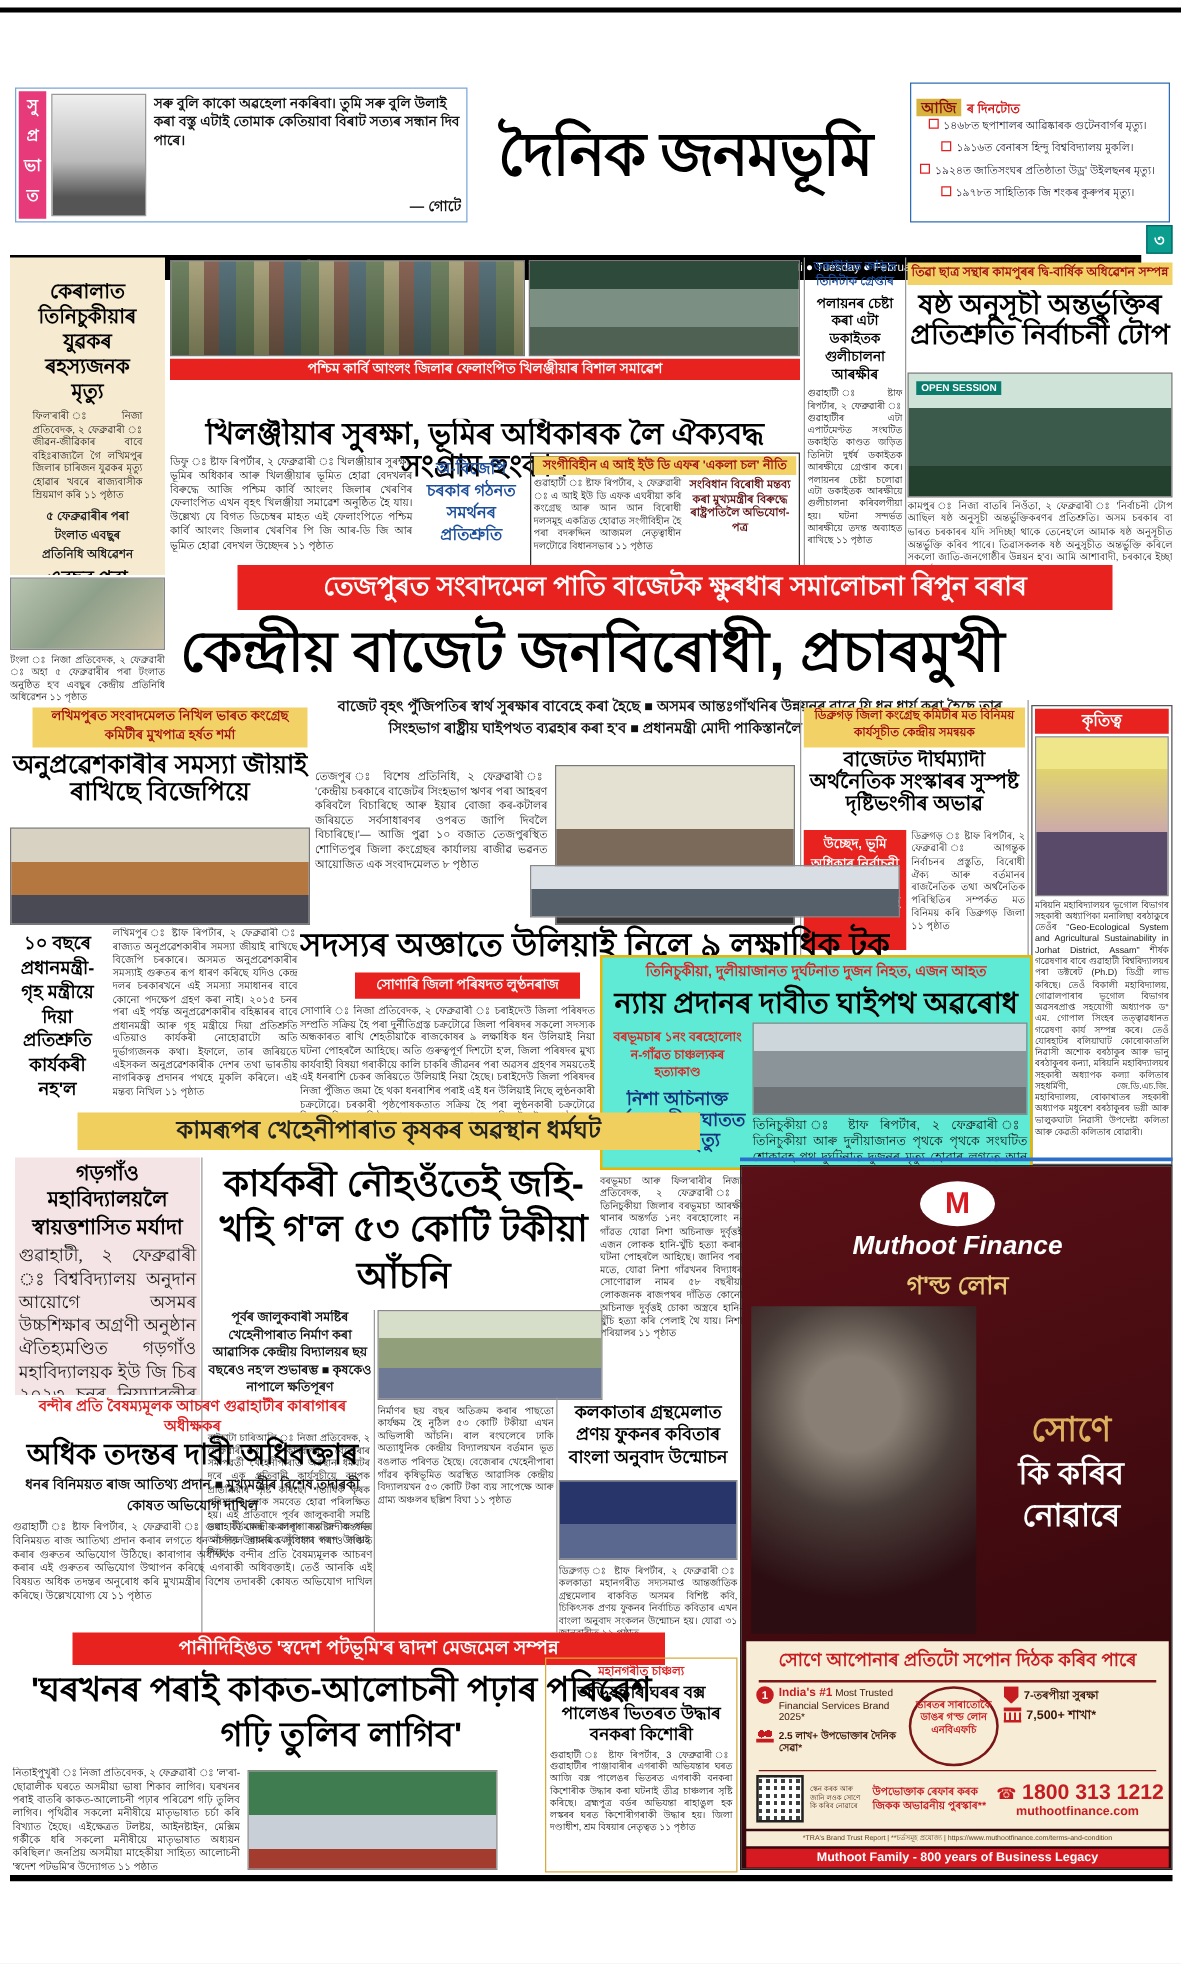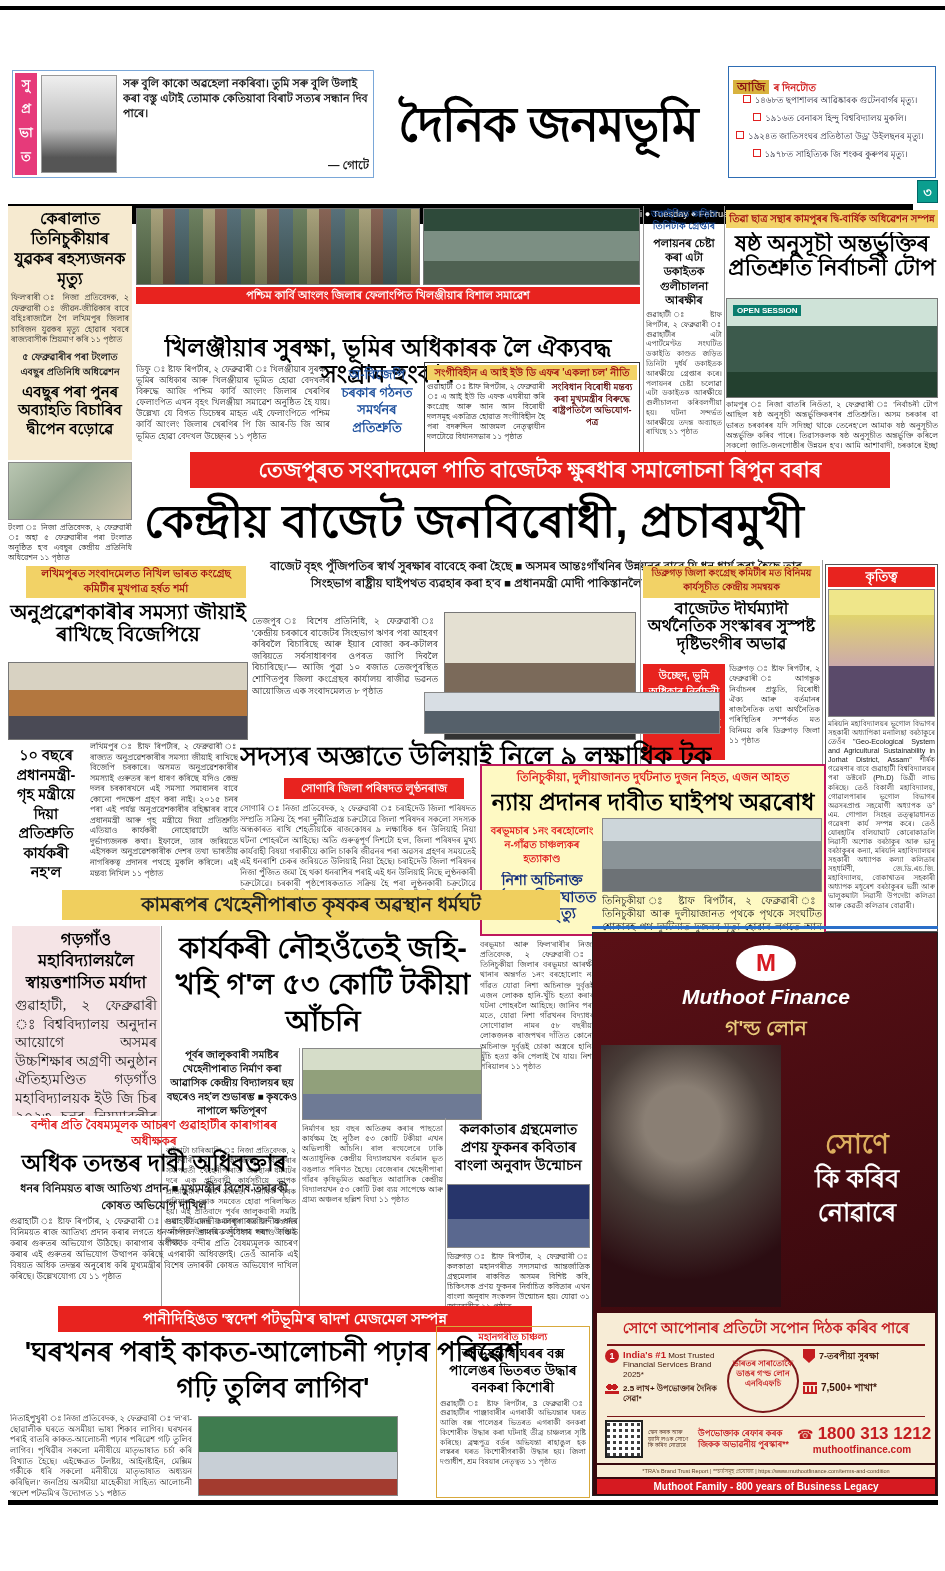--- a/index.html
+++ b/index.html
@@ -57,21 +57,21 @@
       <div style="white-space:nowrap;"><span style="display:inline-block;width:6px;height:6px;border:1.5px solid #e02020;margin-right:4px;"></span><span>১৪৬৮ত ছপাশালৰ আৱিষ্কাৰক গুটেনবাৰ্গৰ মৃত্যু।</span></div>
       <div style="white-space:nowrap;"><span style="display:inline-block;width:6px;height:6px;border:1.5px solid #e02020;margin-right:4px;"></span><span>১৯১৬ত বেনাৰস হিন্দু বিশ্ববিদ্যালয় মুকলি।</span></div>
       <div style="white-space:nowrap;"><span style="display:inline-block;width:6px;height:6px;border:1.5px solid #e02020;margin-right:4px;"></span><span>১৯২৪ত জাতিসংঘৰ প্ৰতিষ্ঠাতা উড্ৰ' উইলছনৰ মৃত্যু।</span></div>
       <div style="white-space:nowrap;"><span style="display:inline-block;width:6px;height:6px;border:1.5px solid #e02020;margin-right:4px;"></span><span>১৯৭৮ত সাহিত্যিক জি শংকৰ কুৰুপৰ মৃত্যু।</span></div>
     </div>
   </div>
 
   <div class="abs c" style="left:8px;top:182px;width:905px;height:20px;background:#000;color:#fff;font-size:9.3px;line-height:20px;white-space:nowrap;margin-top:22px;">৫৪ সংখ্যক বছৰ ● গুৱাহাটী, পঞ্চবিংশ বছৰ, সংখ্যা ৩১৬ ● মঙ্গলবাৰ ● ২০ মাঘ ● ১৯৪৭ শক ● DAINIK JANAMBHUMI ● Guwahati ● Tuesday ● February 3, 2026</div>
   <div class="abs c" style="left:917px;top:180px;width:21px;height:23px;background:#0b9e8f;color:#fff;font-weight:bold;font-size:13px;line-height:23px;border:1px solid #066;">৩</div>
 
-  <div class="abs" style="left:8px;top:206px;width:124px;height:254px;background:#f6ead0;padding:3px;">
+  <div class="abs" style="left:8px;top:206px;width:124px;height:254px;background:#f6ead0;padding:18px;">
     <div class="hl c" style="font-size:16px;line-height:1.25;">কেৰালাত তিনিচুকীয়াৰ যুৱকৰ ৰহস্যজনক মৃত্যু</div>
     <div class="body-txt" style="margin-top:4px;font-size:8px;">ফিল'ৰাৰী ঃ নিজা প্ৰতিবেদক, ২ ফেব্ৰুৱাৰী ঃ জীৱন-জীৱিকাৰ বাবে বহিঃৰাজ্যলৈ গৈ লখিমপুৰ জিলাৰ চাৰিজন যুৱকৰ মৃত্যু হোৱাৰ খবৰে ৰাজ্যবাসীক ম্ৰিয়মাণ কৰি ১১ পৃষ্ঠাত</div>
     <div class="c" style="margin-top:4px;font-size:9.5px;font-weight:bold;color:#222;">৫ ফেব্ৰুৱাৰীৰ পৰা টংলাত এবছুৰ প্ৰতিনিধি অধিৱেশন</div>
     <div class="hl c" style="margin-top:3px;font-size:15px;line-height:1.25;">এবছুৰ পৰা পুনৰ অব্যাহতি বিচাৰিব দ্বীপেন বড়োৱে</div>
   </div>
   <div class="abs ph" style="left:8px;top:462px;width:124px;height:58px;border:1px solid #888;"></div>
   <div class="abs body-txt" style="left:8px;top:523px;width:124px;height:40px;font-size:7.6px;">টংলা ঃ নিজা প্ৰতিবেদক, ২ ফেব্ৰুৱাৰী ঃ অহা ৫ ফেব্ৰুৱাৰীৰ পৰা টংলাত অনুষ্ঠিত হ'ব এবছুৰ কেন্দ্ৰীয় প্ৰতিনিধি অধিৱেশন ১১ পৃষ্ঠাত</div>
 
   <div class="abs ph-crowd" style="left:136px;top:208px;width:284px;height:77px;border:1px solid #777;"></div>
   <div class="abs ph-stage" style="left:423px;top:208px;width:217px;height:77px;border:1px solid #777;"></div>
@@ -128,21 +128,21 @@
   </div>
 
   <div class="abs ph-mics" style="left:424px;top:692px;width:296px;height:42px;border:1px solid #888;"></div>
   <div class="abs hl" style="left:240px;top:736px;width:472px;height:40px;font-size:26px;line-height:40px;white-space:nowrap;">সদস্যৰ অজ্ঞাতে উলিয়াই নিলে ৯ লক্ষাধিক টকা</div>
   <div class="abs red-strip" style="left:284px;top:778px;width:180px;height:21px;font-size:11px;line-height:21px;">সোণাৰি জিলা পৰিষদত লুণ্ঠনৰাজ</div>
   <div class="abs body-txt" style="left:240px;top:804px;width:236px;height:132px;font-size:8.1px;">সোণাৰি ঃ নিজা প্ৰতিবেদক, ২ ফেব্ৰুৱাৰী ঃ চৰাইদেউ জিলা পৰিষদত সম্প্ৰতি সক্ৰিয় হৈ পৰা দুৰ্নীতিগ্ৰস্ত চক্ৰটোৱে জিলা পৰিষদৰ সকলো সদস্যক অন্ধকাৰত ৰাখি শেহতীয়াকৈ ৰাজকোষৰ ৯ লক্ষাধিক ধন উলিয়াই নিয়া ঘটনা পোহৰলৈ আহিছে। অতি গুৰুত্বপূৰ্ণ দিশটো হ'ল, জিলা পৰিষদৰ মুখ্য কাৰ্যবাহী বিষয়া গৰাকীয়ে কালি চাকৰি জীৱনৰ পৰা অৱসৰ গ্ৰহণৰ সময়তেই এই ধনৰাশি চেকৰ জৰিয়তে উলিয়াই নিয়া হৈছে। চৰাইদেউ জিলা পৰিষদৰ নিজা পুঁজিত জমা হৈ থকা ধনৰাশিৰ পৰাই এই ধন উলিয়াই নিছে লুণ্ঠনকাৰী চক্ৰটোৱে। চৰকাৰী পৃষ্ঠপোষকতাত সক্ৰিয় হৈ পৰা লুণ্ঠনকাৰী চক্ৰটোৱে জিলা পৰিষদৰ গৰিষ্ঠ সংখ্যক সদস্যক অন্ধকাৰত ৰাখিয়েই এই ১১ পৃষ্ঠাত</div>
 
   <div class="abs hl c" style="left:8px;top:746px;width:76px;height:184px;font-size:14.5px;line-height:1.35;">১০ বছৰে প্ৰধানমন্ত্ৰী-গৃহ মন্ত্ৰীয়ে দিয়া প্ৰতিশ্ৰুতি কাৰ্যকৰী নহ'ল</div>
   <div class="abs body-txt" style="left:90px;top:742px;width:148px;height:192px;font-size:8px;">লখিমপুৰ ঃ ষ্টাফ ৰিপৰ্টাৰ, ২ ফেব্ৰুৱাৰী ঃ ৰাজ্যত অনুপ্ৰৱেশকাৰীৰ সমস্যা জীয়াই ৰাখিছে বিজেপি চৰকাৰে। অসমত অনুপ্ৰৱেশকাৰীৰ সমস্যাই গুৰুতৰ ৰূপ ধাৰণ কৰিছে যদিও কেন্দ্ৰ দলৰ চৰকাৰখনে এই সমস্যা সমাধানৰ বাবে কোনো পদক্ষেপ গ্ৰহণ কৰা নাই। ২০১৫ চনৰ পৰা এই পৰ্যন্ত অনুপ্ৰৱেশকাৰীৰ বহিষ্কাৰৰ বাবে প্ৰধানমন্ত্ৰী আৰু গৃহ মন্ত্ৰীয়ে দিয়া প্ৰতিশ্ৰুতি এতিয়াও কাৰ্যকৰী নোহোৱাটো অতি দুৰ্ভাগ্যজনক কথা। ইফালে, তাৰ জৰিয়তে এইসকল অনুপ্ৰৱেশকাৰীক দেশৰ তথা ভাৰতীয় নাগৰিকত্ব প্ৰদানৰ পথহে মুকলি কৰিলে। এই মন্তব্য নিখিল ১১ পৃষ্ঠাত</div>
 
-  <div class="abs" style="left:480px;top:764px;width:346px;height:172px;border:2px solid #be185d;background:#fef9c3;">
+  <div class="abs" style="left:480px;top:764px;width:346px;height:172px;border:2px solid #eab308;background:#5eead4;">
     <div class="c" style="margin-top:3px;color:#e02020;font-weight:bold;font-size:11.5px;">তিনিচুকীয়া, দুলীয়াজানত  দুৰ্ঘটনাত দুজন নিহত, এজন আহত</div>
     <div class="hl c" style="font-size:23px;margin-top:2px;">ন্যায় প্ৰদানৰ দাবীত ঘাইপথ অৱৰোধ</div>
     <div class="abs" style="left:4px;top:58px;width:112px;height:46px;color:#e02020;font-weight:bold;font-size:10px;text-align:center;line-height:1.4;">বৰভূমচাৰ ১নং বৰহোলোং ন-গাঁৱত চাঞ্চল্যকৰ হত্যাকাণ্ড</div>
     <div class="abs c" style="left:4px;top:106px;width:112px;height:62px;color:#16317d;font-weight:bold;font-size:14.5px;line-height:1.15;">নিশা অচিনাক্ত দুৰ্বৃত্তৰ ছুৰীকাঘাতত এজনৰ মৃত্যু</div>
     <div class="abs ph-road" style="left:120px;top:52px;width:220px;height:74px;border:1px solid #888;"></div>
     <div class="abs body-txt" style="left:120px;top:128px;width:220px;height:40px;font-size:10px;">তিনিচুকীয়া ঃ ষ্টাফ ৰিপৰ্টাৰ, ২ ফেব্ৰুৱাৰী ঃ তিনিচুকীয়া আৰু দুলীয়াজানত পৃথকে পৃথকে সংঘটিত শোকাবহ পথ দুৰ্ঘটনাত দুজনৰ মৃত্যু হোৱাৰ লগতে আন এজন গুৰুতৰভাৱে ১১ পৃষ্ঠাত</div>
   </div>
   <div class="abs body-txt" style="left:480px;top:940px;width:114px;height:170px;font-size:7.7px;">বৰভূমচা আৰু ফিল'ৰাৰীৰ নিজা প্ৰতিবেদক, ২ ফেব্ৰুৱাৰী ঃ তিনিচুকীয়া জিলাৰ বৰভূমচা আৰক্ষী থানাৰ অন্তৰ্গত ১নং বৰহোলোং ন-গাঁৱত যোৱা নিশা অচিনাক্ত দুৰ্বৃত্তই এজন লোকক হানি-খুঁচি হত্যা কৰাৰ ঘটনা পোহৰলৈ আহিছে। জানিব পৰা মতে, যোৱা নিশা গাঁৱখনৰ বিদ্যাধৰ সোণোৱাল নামৰ ৫৮ বছৰীয়া লোকজনক ৰাজপথৰ দাঁতিত কোনো অচিনাক্ত দুৰ্বৃত্তই চোকা অস্ত্ৰৰে হানি-খুঁচি হত্যা কৰি পেলাই থৈ যায়। নিশা পৰিয়ালৰ ১১ পৃষ্ঠাত</div>
 
   <div class="abs" style="left:62px;top:890px;width:498px;height:30px;background:#f0cf5e;color:#222;font-weight:bold;font-size:19px;text-align:center;line-height:30px;">কামৰূপৰ খেহেনীপাৰাত কৃষকৰ অৱস্থান ধৰ্মঘট</div>
@@ -204,21 +204,21 @@
             <span style="flex:0 0 14px;width:14px;height:10px;background:radial-gradient(circle at 30% 30%,#c41c20 3px,transparent 3px),radial-gradient(circle at 70% 30%,#c41c20 3px,transparent 3px),linear-gradient(#c41c20,#c41c20) 0 7px/14px 4px no-repeat;"></span>
             <span style="font-size:8px;line-height:1.25;color:#3a1408;font-weight:bold;">2.5 লাখ+ উপভোক্তাৰ দৈনিক সেৱা*</span>
           </div>
         </div>
         <div style="flex:0 0 72px;width:72px;height:64px;border:2px solid #7a1518;border-radius:50%;color:#c41c20;font-weight:bold;font-size:8px;text-align:center;line-height:1.25;padding-top:8px;box-sizing:border-box;">ভাৰতৰ সাৰাতোকৈ ডাঙৰ গ'ল্ড লোন এনবিএফচি</div>
         <div style="width:122px;">
           <div style="display:flex;gap:4px;align-items:center;">
             <span style="flex:0 0 12px;width:12px;height:14px;background:#c41c20;clip-path:polygon(0 0,100% 0,100% 60%,50% 100%,0 60%);"></span>
             <span style="font-size:9px;font-weight:bold;color:#3a1408;">7-তৰপীয়া সুৰক্ষা</span>
           </div>
-          <div style="display:flex;gap:4px;margin-top:16px;align-items:center;">
+          <div style="display:flex;gap:4px;margin-top:0;align-items:center;">
             <span style="flex:0 0 14px;width:14px;height:12px;background:linear-gradient(#c41c20,#c41c20) 0 0/14px 3px no-repeat,repeating-linear-gradient(90deg,#c41c20 0 2px,transparent 2px 4px) 0 4px/14px 6px no-repeat,linear-gradient(#c41c20,#c41c20) 0 10px/14px 2px no-repeat;"></span>
             <span style="font-size:10px;font-weight:bold;color:#3a1408;">7,500+ শাখা*</span>
           </div>
         </div>
       </div>
       <div style="height:1.5px;background:#7a1518;margin:3px 10px;"></div>
       <div style="display:flex;margin:2px 8px;gap:5px;align-items:center;">
         <div style="flex:0 0 34px;width:34px;height:34px;background:repeating-linear-gradient(0deg,#222 0 3px,#fff 3px 6px),repeating-linear-gradient(90deg,#222 0 3px,#fff 3px 6px);background-blend-mode:screen;border:2px solid #222;"></div>
         <div style="width:46px;font-size:5.6px;color:#3a1408;line-height:1.25;">স্কেন কৰক আৰু জানি লওক সোণে কি কৰিব নোৱাৰে</div>
         <div style="width:96px;font-size:8.5px;color:#c41c20;font-weight:bold;line-height:1.3;">উপভোক্তাক ৰেফাৰ কৰক জিকক অভাৱনীয় পুৰস্কাৰ**</div>

